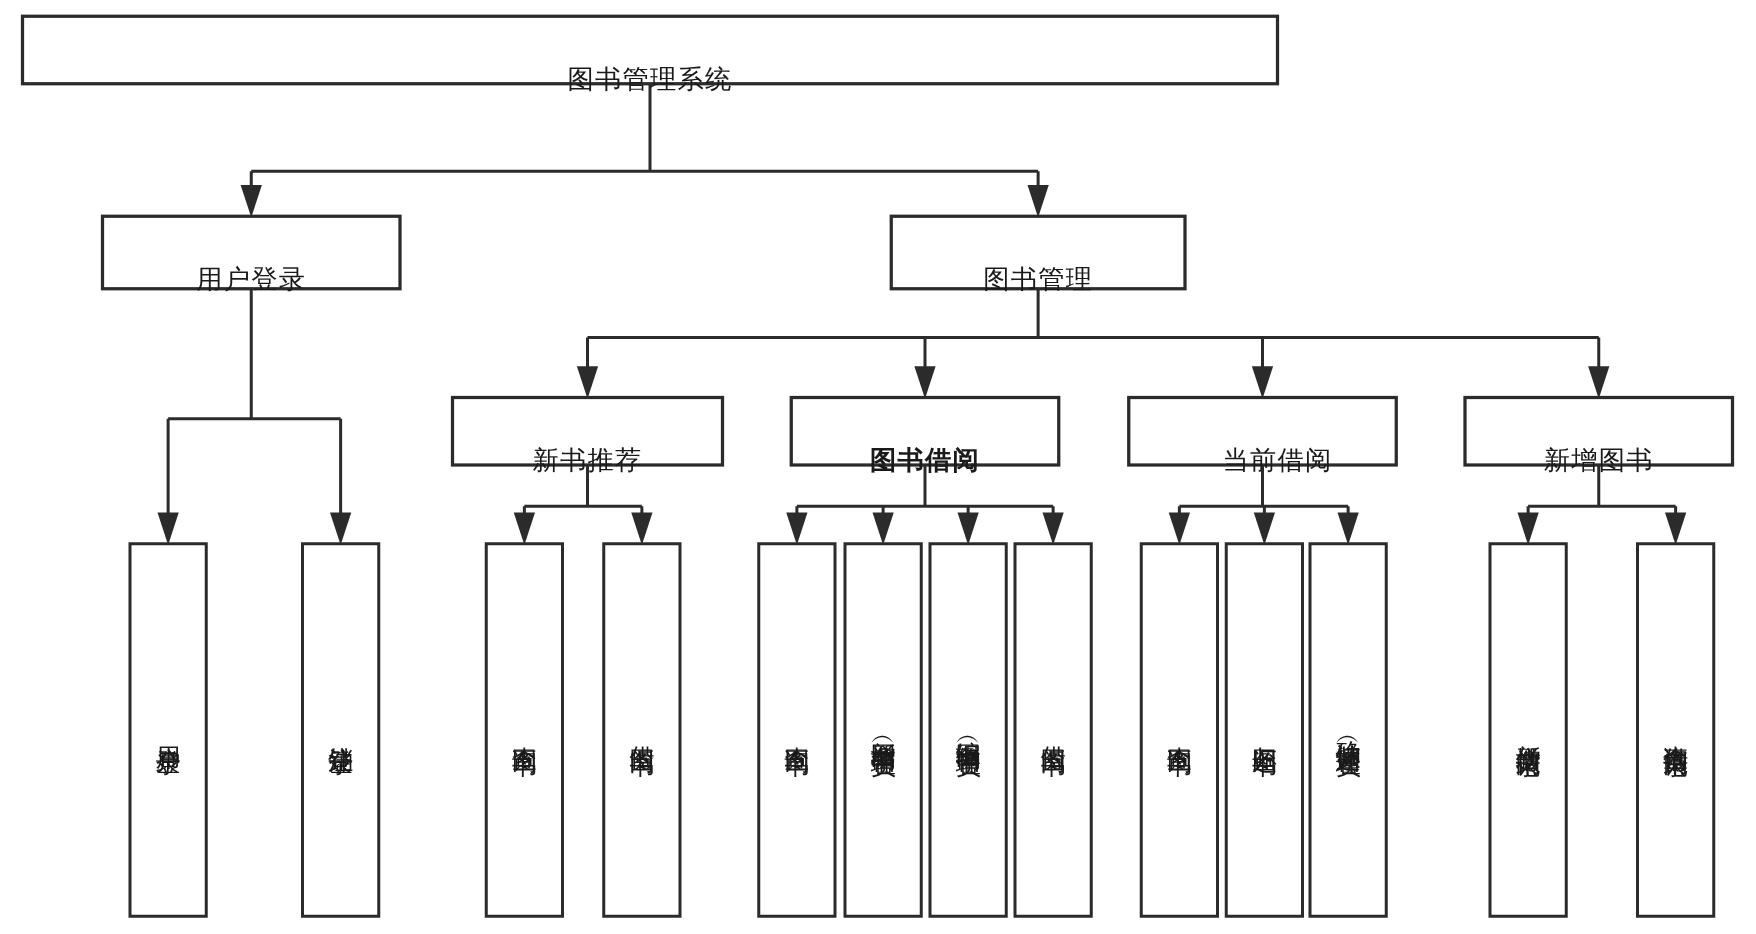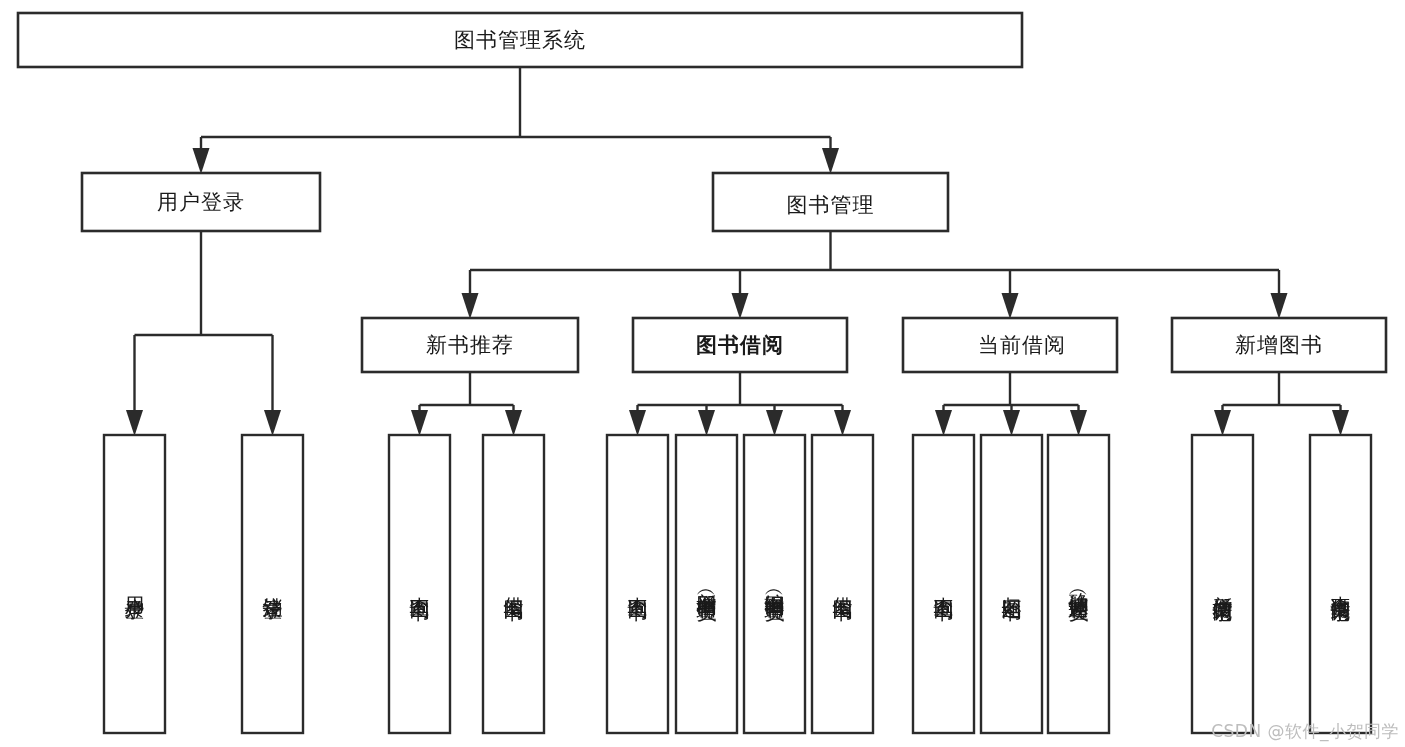--- a/index.html
+++ b/index.html
@@ -60,23 +60,24 @@
     font-size: 20px;
     line-height: 1.05;
     color: #1a1a1a;
     letter-spacing: 1.5px;
     white-space: nowrap;
     font-family: "DejaVu Sans", "Liberation Sans", sans-serif;
   }
   .h-label-holder {
     position: absolute;
     display: flex;
-    align-items: center;
+    align-items: flex-start;
     justify-content: center;
     pointer-events: none;
+    margin-top: 36px;
   }
   .h-label-holder span {
     font-size: 21px;
     color: #1a1a1a;
     letter-spacing: 1px;
     white-space: nowrap;
     font-family: "DejaVu Sans", "Liberation Sans", sans-serif;
   }
   .watermark {
     position: absolute;
@@ -242,14 +243,13 @@
         <span>确认归还（管理员）</span>
       </div>
       <div class="v-label-holder" style="left: 1192px; top: 435px; width: 61px; height: 298px;">
         <span>新增借阅记录</span>
       </div>
       <div class="v-label-holder" style="left: 1310px; top: 435px; width: 61px; height: 298px;">
         <span>查询借阅记录</span>
       </div>
     </div>
 
-  <div class="watermark">CSDN @软件_小贺同学</div>
 </div>
 
 </body></html>

